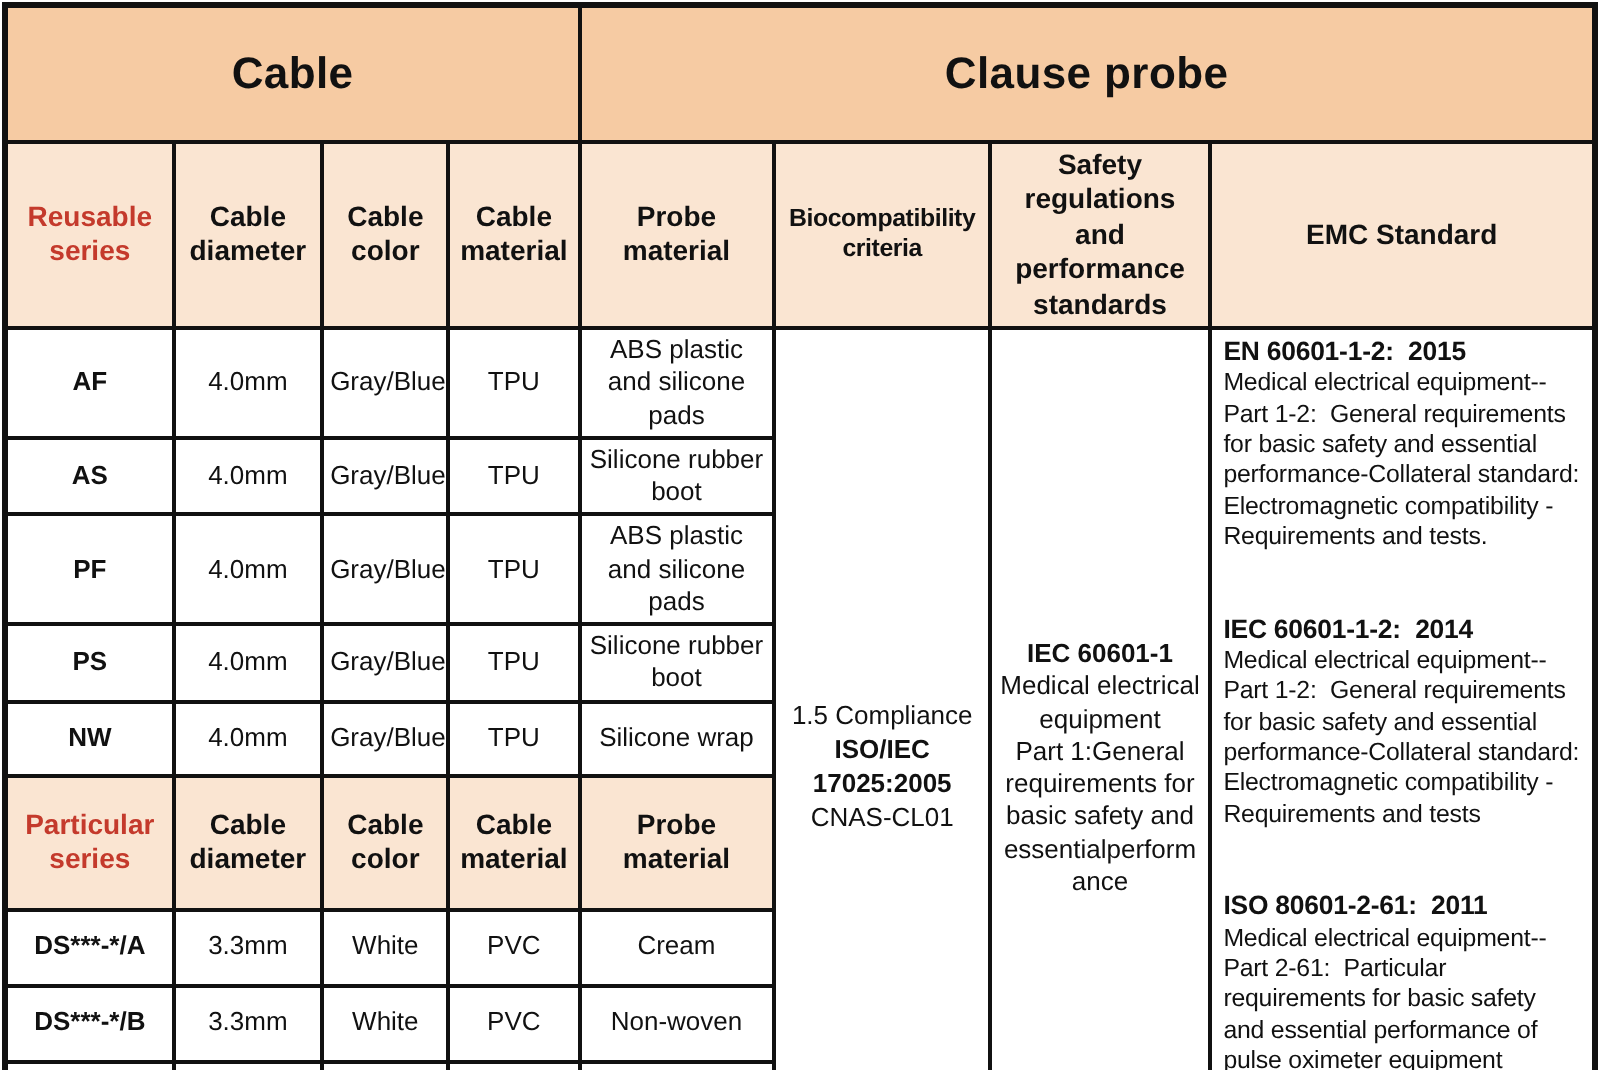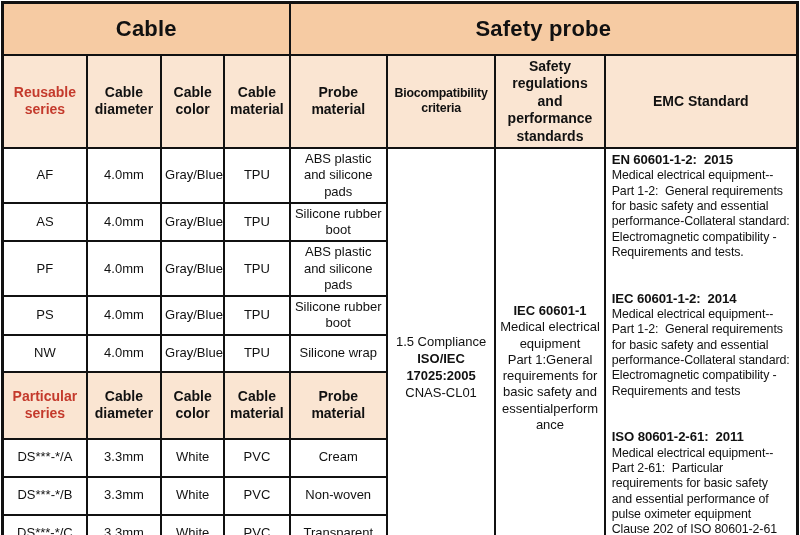--- a/index.html
+++ b/index.html
@@ -24,21 +24,21 @@
   th.group{
     background:#f6cba3;
     font-size:22px;font-weight:bold;letter-spacing:0.2px;
   }
   th.sub{
     background:#fae5d2;
     font-weight:bold;font-size:14px;
   }
   th.sub.tight{font-size:12.4px;letter-spacing:-0.2px;margin-top:36px;}
   th.sub.red{color:#c43a2c;}
-  td.series{font-weight:normal;}
+  td.series{font-weight:bold;}
   td.tallcell{background:#fff;}
   .b{font-weight:bold;}
   .prewrap{white-space:pre-wrap;}
   td.safety-cell .prewrap{overflow-wrap:anywhere;text-align:center;}
   td.emc-cell{
     vertical-align:top;text-align:left;
     padding:3px 5px 3px 6px;
     font-size:12.4px;line-height:1.24;letter-spacing:-0.1px;
   }
   td.emc-cell .std-title{font-size:13.2px;}
@@ -53,23 +53,23 @@
     <col style="width:84px">
       <col style="width:74px">
       <col style="width:63px">
       <col style="width:65px">
     <col style="width:97px">
       <col style="width:108px">
       <col style="width:109px">
       <col style="width:192px">
   </colgroup>
   <tbody>
-    <tr style="height:52px">
+    <tr style="height:68px">
       <th class="group" colspan="4">Cable</th>
-      <th class="group" colspan="4">Safety probe</th>
+      <th class="group" colspan="4">Clause probe</th>
     </tr>
 
     <tr style="height:70px">
       <th class="sub red">Reusable series</th>
       <th class="sub">Cable diameter</th>
       <th class="sub">Cable color</th>
       <th class="sub">Cable material</th>
       <th class="sub">Probe material</th>
       <th class="sub tight">Biocompatibility criteria</th>
       <th class="sub">Safety regulations and performance standards</th>

